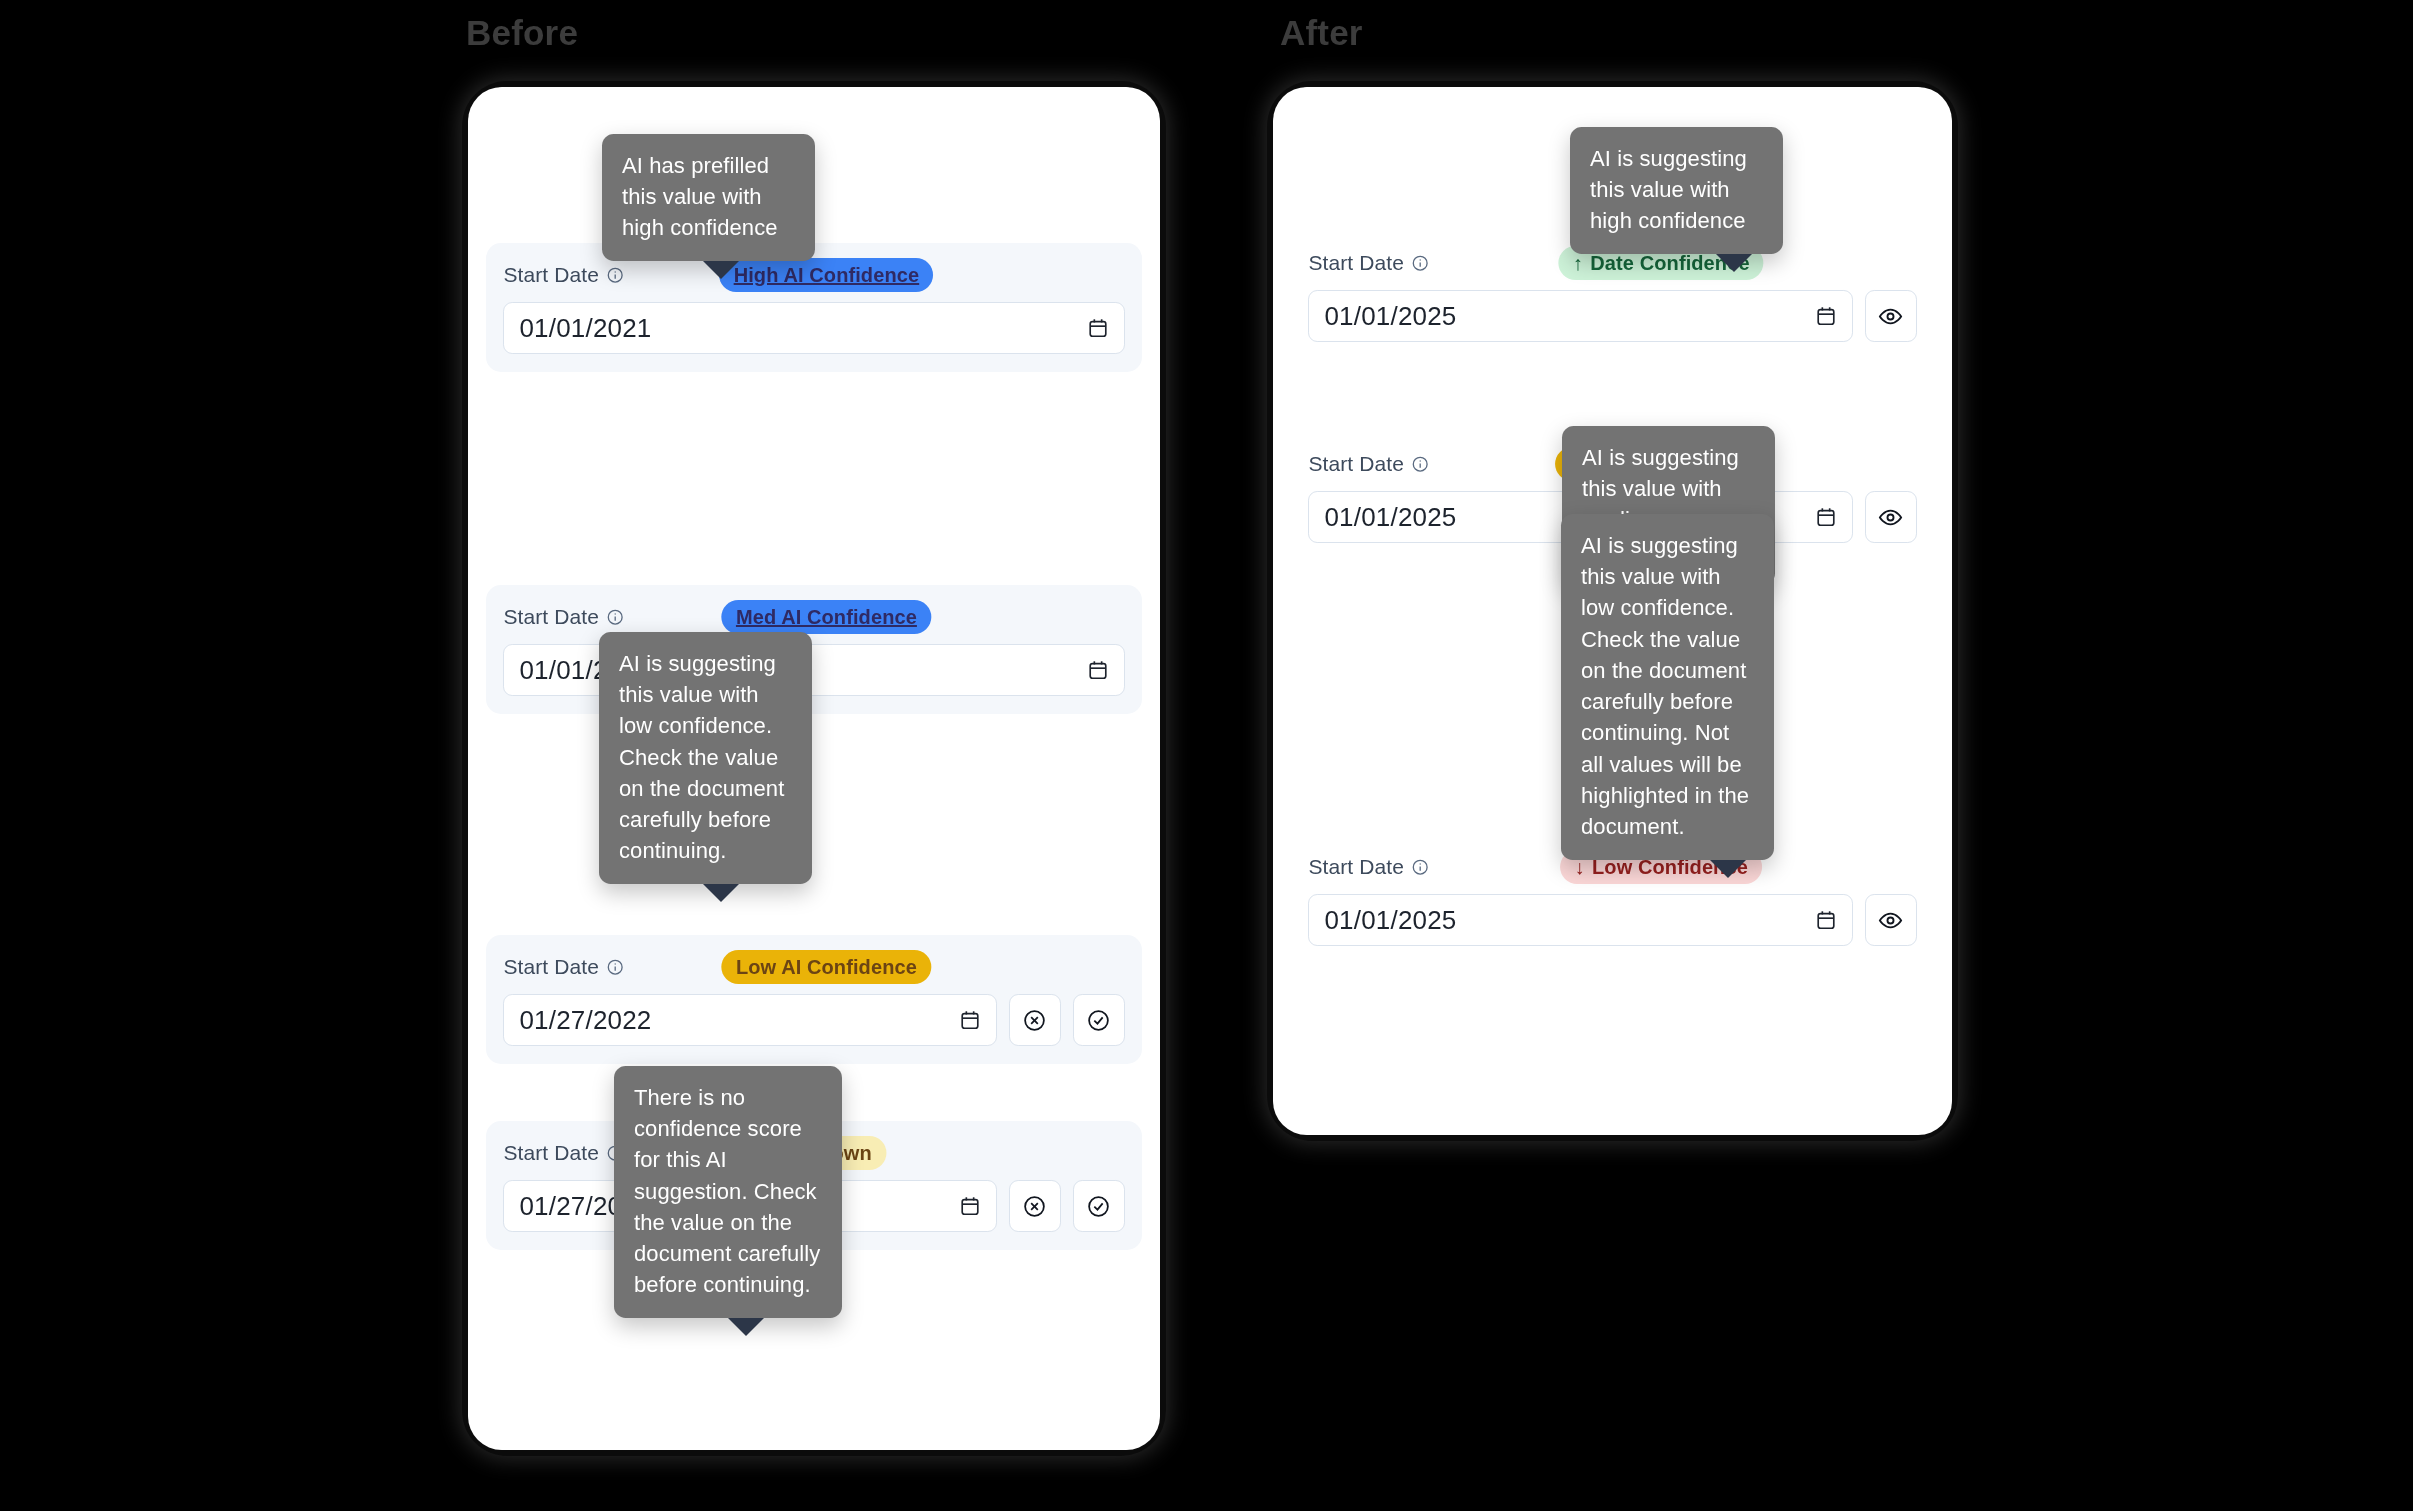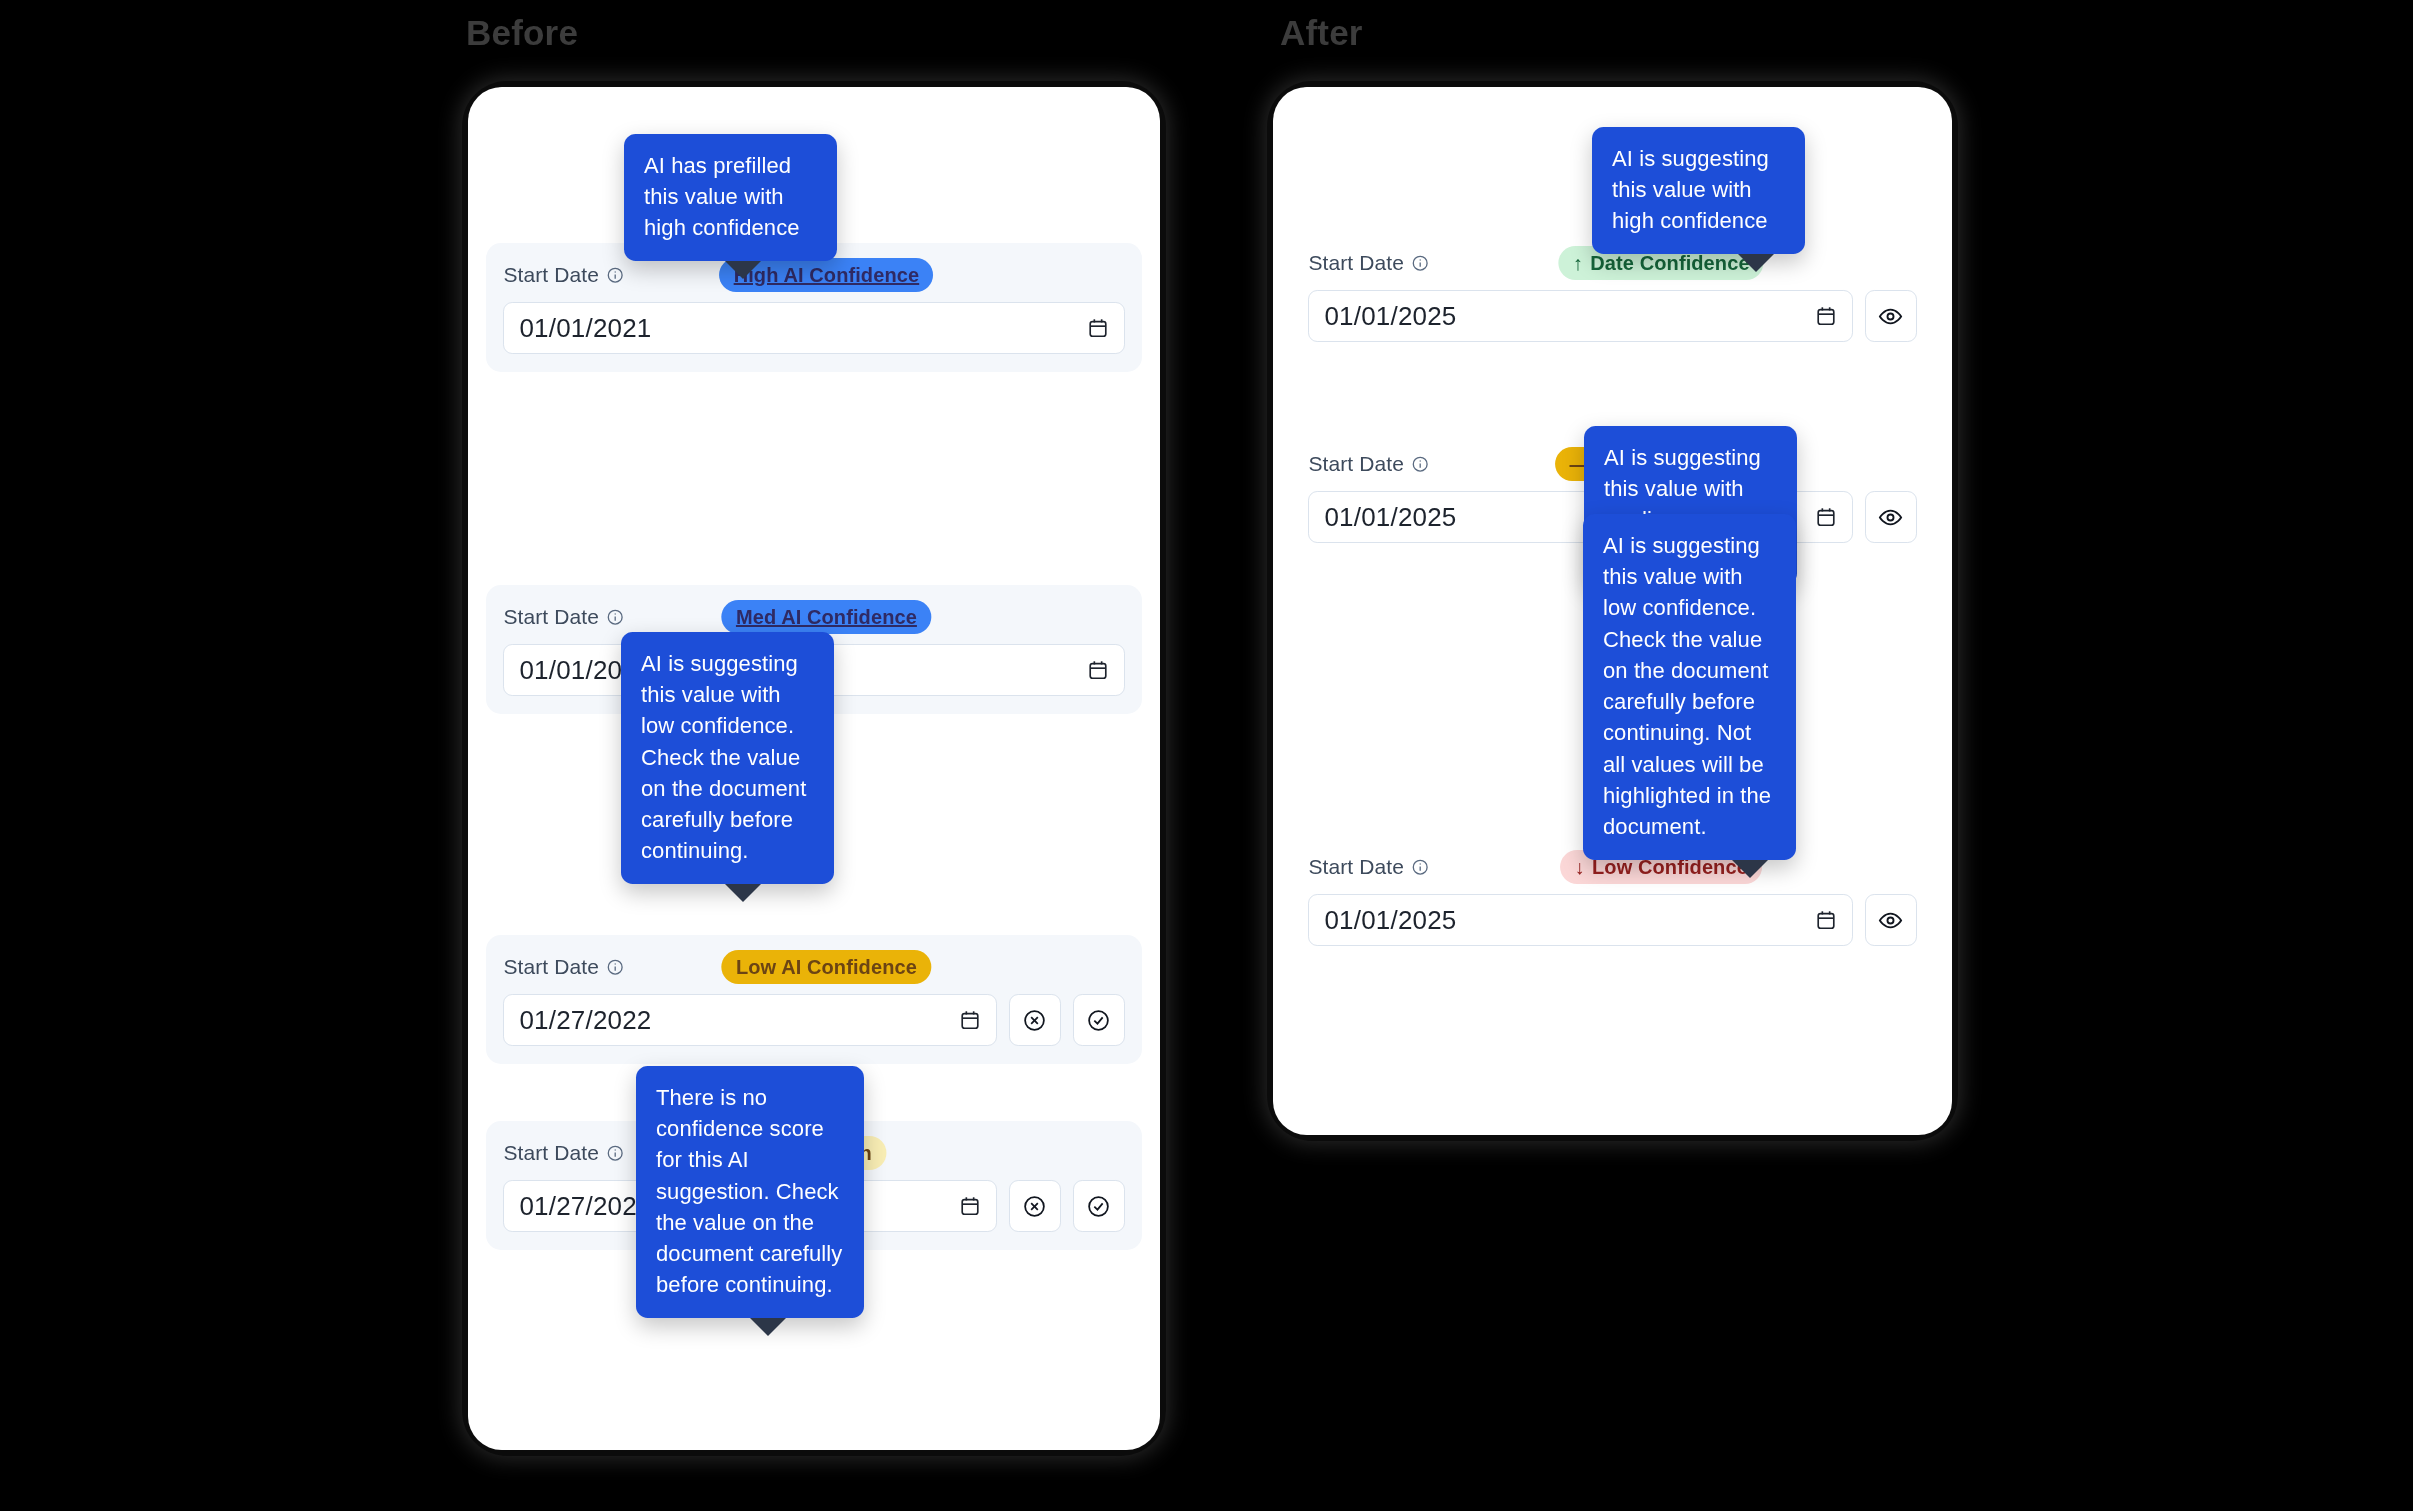--- a/index.html
+++ b/index.html
@@ -169,30 +169,29 @@
     border-radius: 9.2px;
     display: flex;
     align-items: center;
     justify-content: center;
   }
   .icon-btn svg { display: block; }
 
   
   .tooltip {
     position: absolute;
-    background: #1d4ed8;
+    background: #737373;
     color: #ffffff;
     border-radius: 11.7px;
     padding: 16px 20px 17.6px 20px;
     font-size: 22px;
     line-height: 1.42;
     letter-spacing: 0.1px;
     box-shadow: 0 8.4px 22px rgba(0,0,0,0.22);
     z-index: 40;
-    margin-left: 22px;
   }
   .tooltip .tip-arrow {
     position: absolute;
     bottom: -17.6px;
     width: 0;
     height: 0;
     border-left: 18.4px solid transparent;
     border-right: 18.4px solid transparent;
     border-top: 18.4px solid #2c3648;
   }

